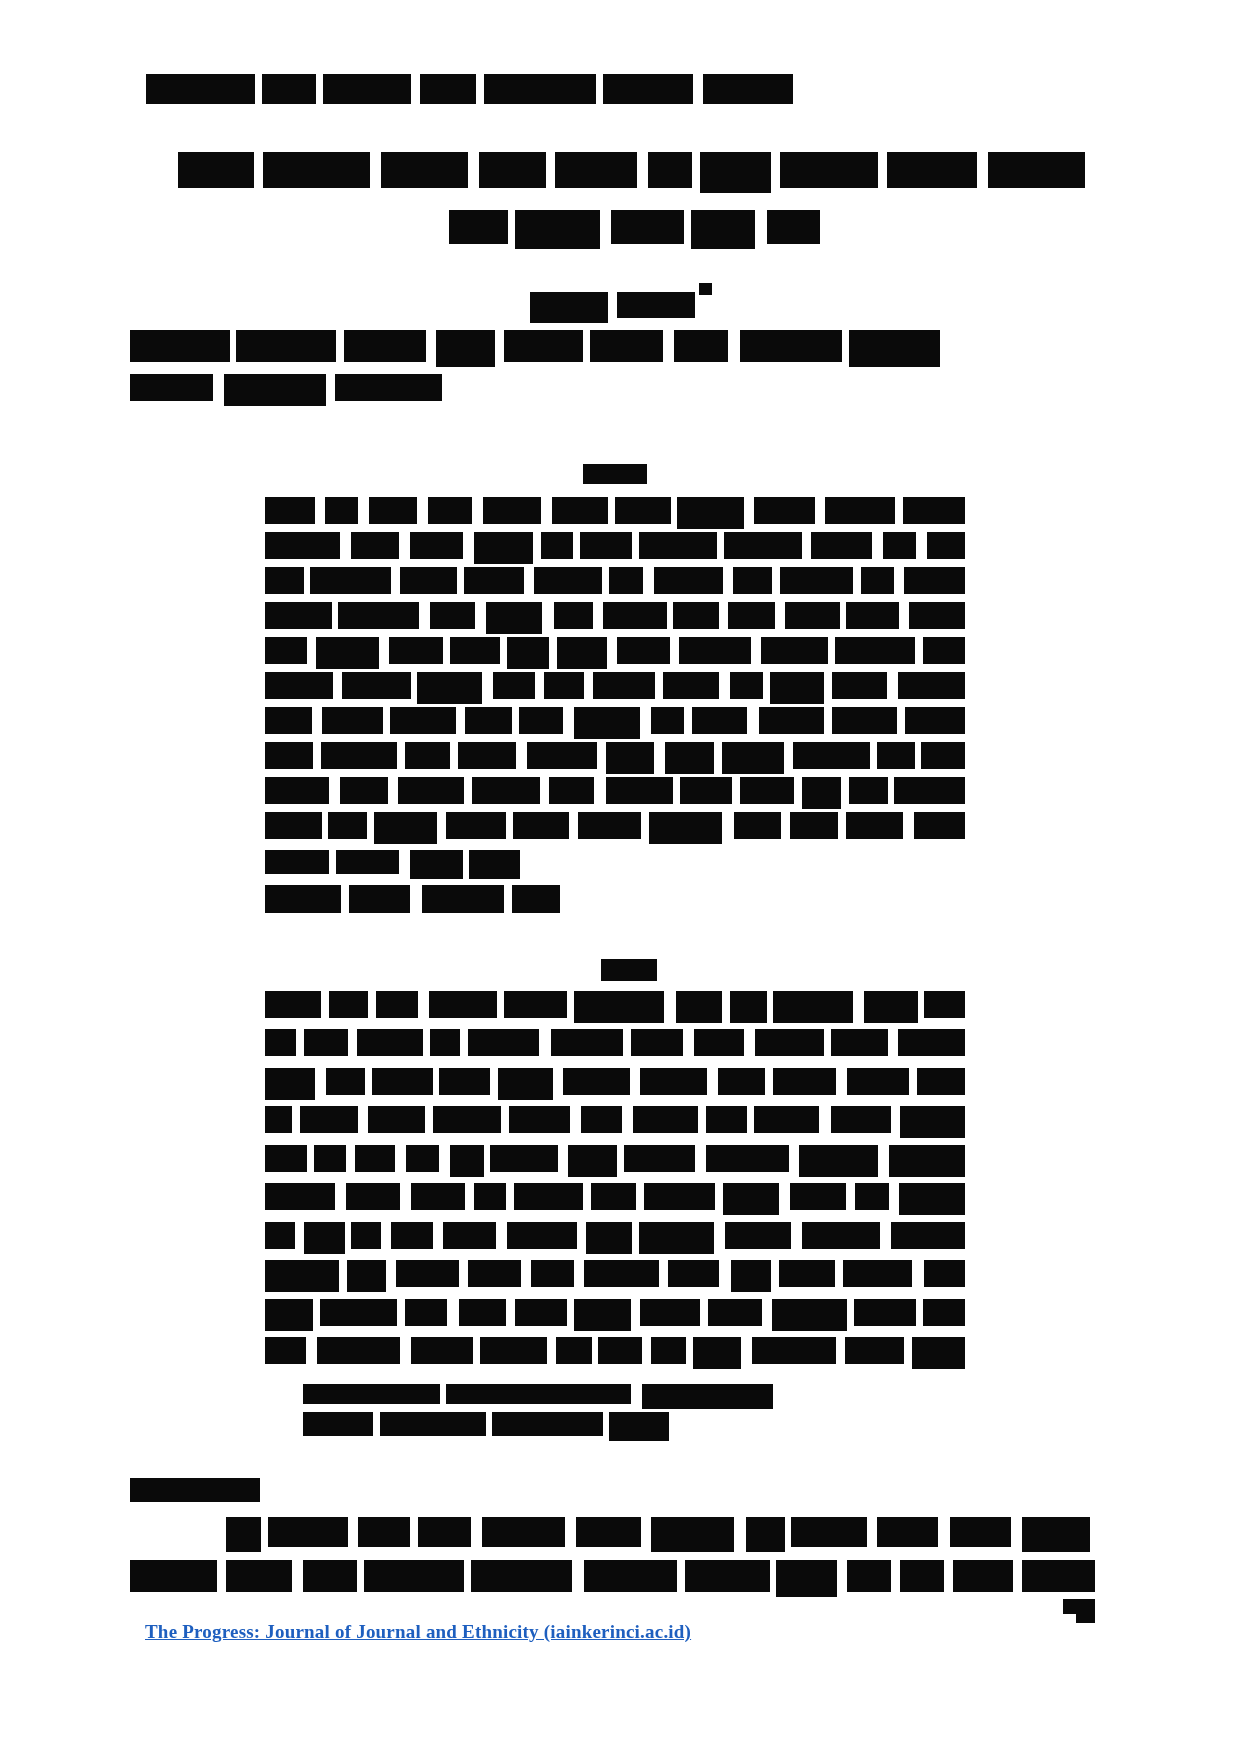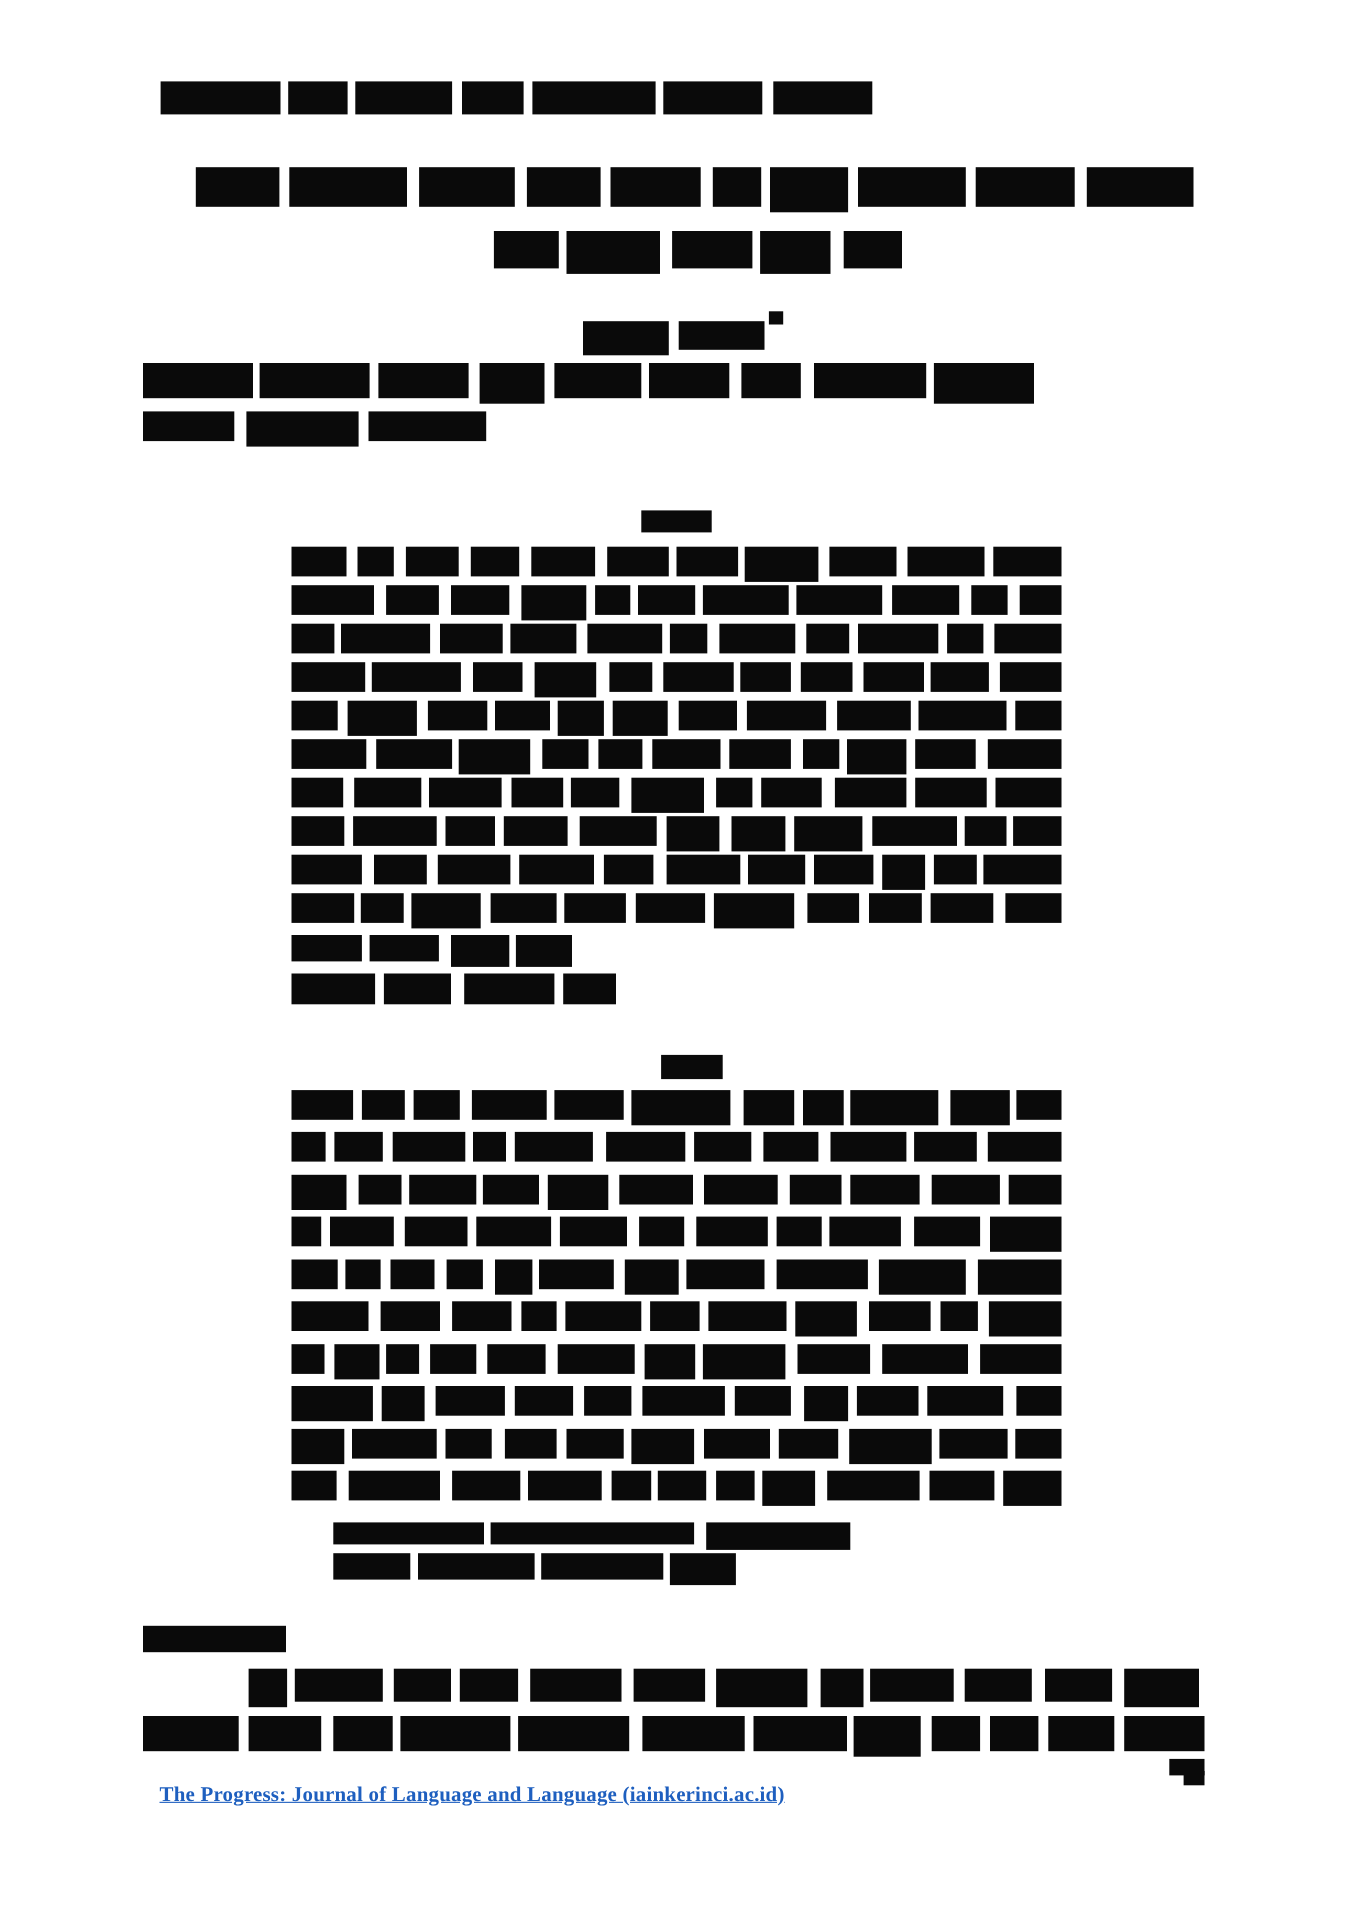--- a/index.html
+++ b/index.html
@@ -402,14 +402,14 @@
         <div class="seg" style="left: 822.933px; top: 0px; width: 60.4938px; height: 32px; background: rgb(10, 10, 10);"></div>
         <div class="seg" style="left: 892.179px; top: 0px; width: 72.8214px; height: 32px; background: rgb(10, 10, 10);"></div>
       </div>
       <div class="red-line" style="left: 1063px; top: 1599px; width: 32px; height: 15px;">
         <div class="seg" style="left: 0px; top: 0px; width: 32px; height: 15px; background: rgb(10, 10, 10);"></div>
       </div>
       <div class="red-line" style="left: 1076px; top: 1610px; width: 19px; height: 13px;">
         <div class="seg" style="left: 0px; top: 0px; width: 19px; height: 13px; background: rgb(10, 10, 10);"></div>
       </div>
     </div>
-  <a href="#" class="footer-link" style="color: rgb(30, 95, 191);">The Progress: Journal of Language and Language (iainkerinci.ac.id)</a>
+  <a href="#" class="footer-link" style="color: rgb(30, 95, 191);">The Progress: Journal of Journal and Ethnicity (iainkerinci.ac.id)</a>
 </div>
 
 </body></html>

